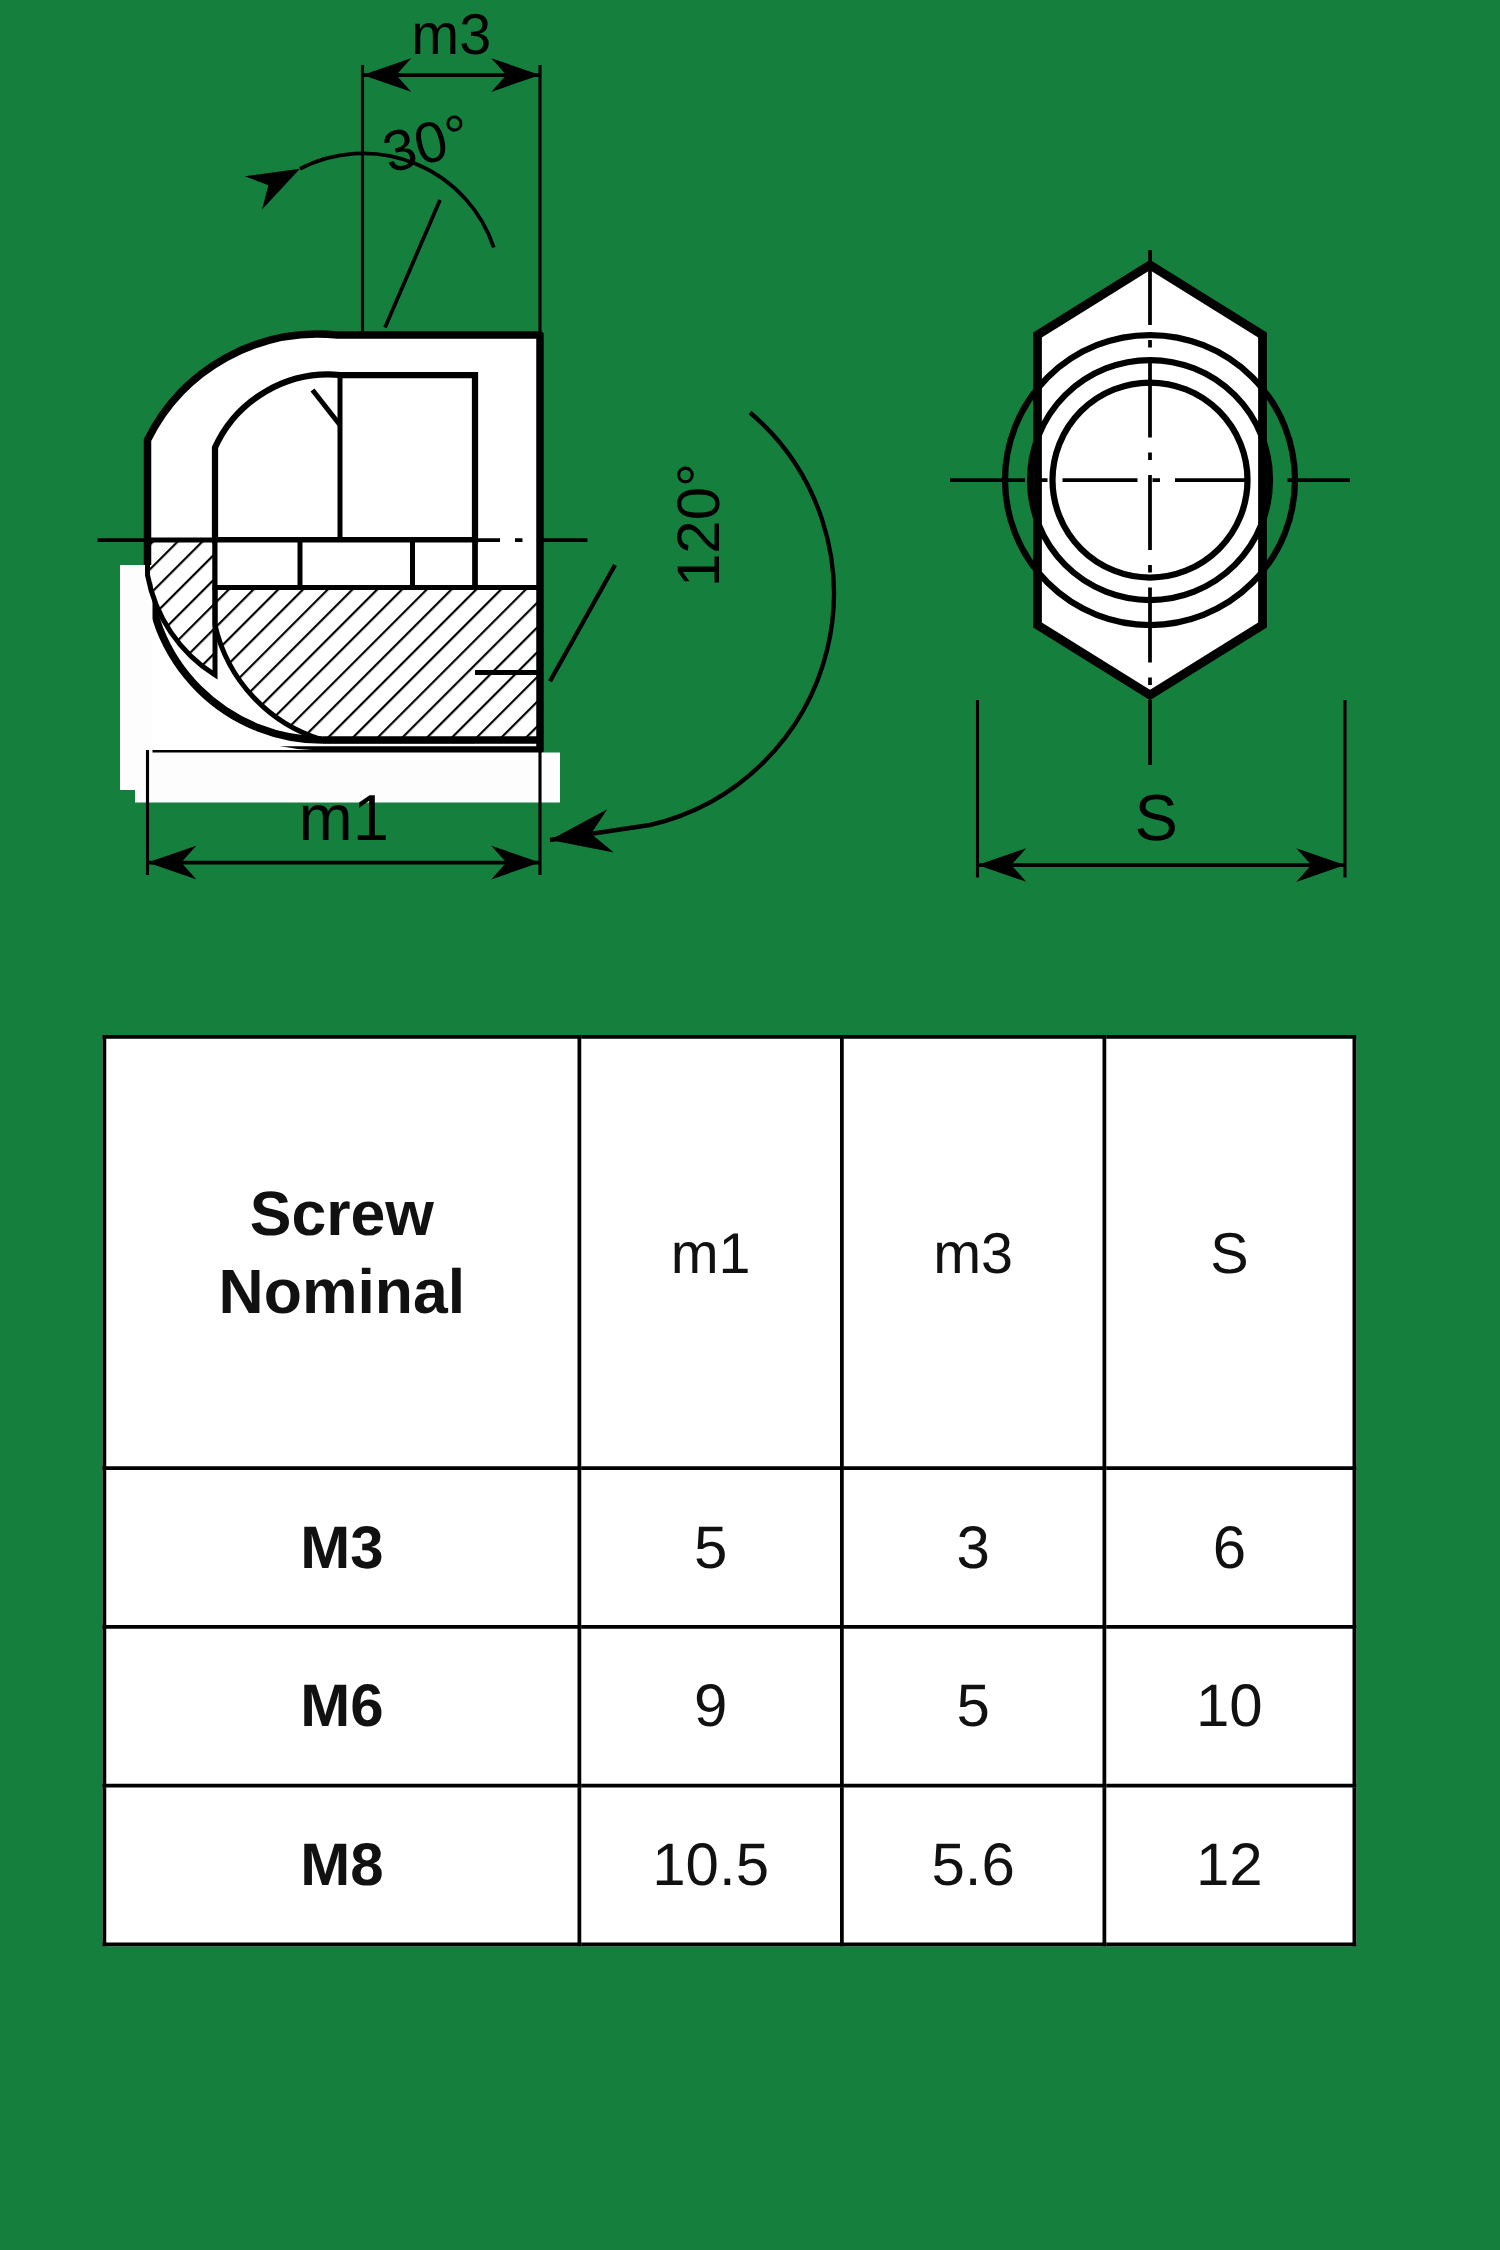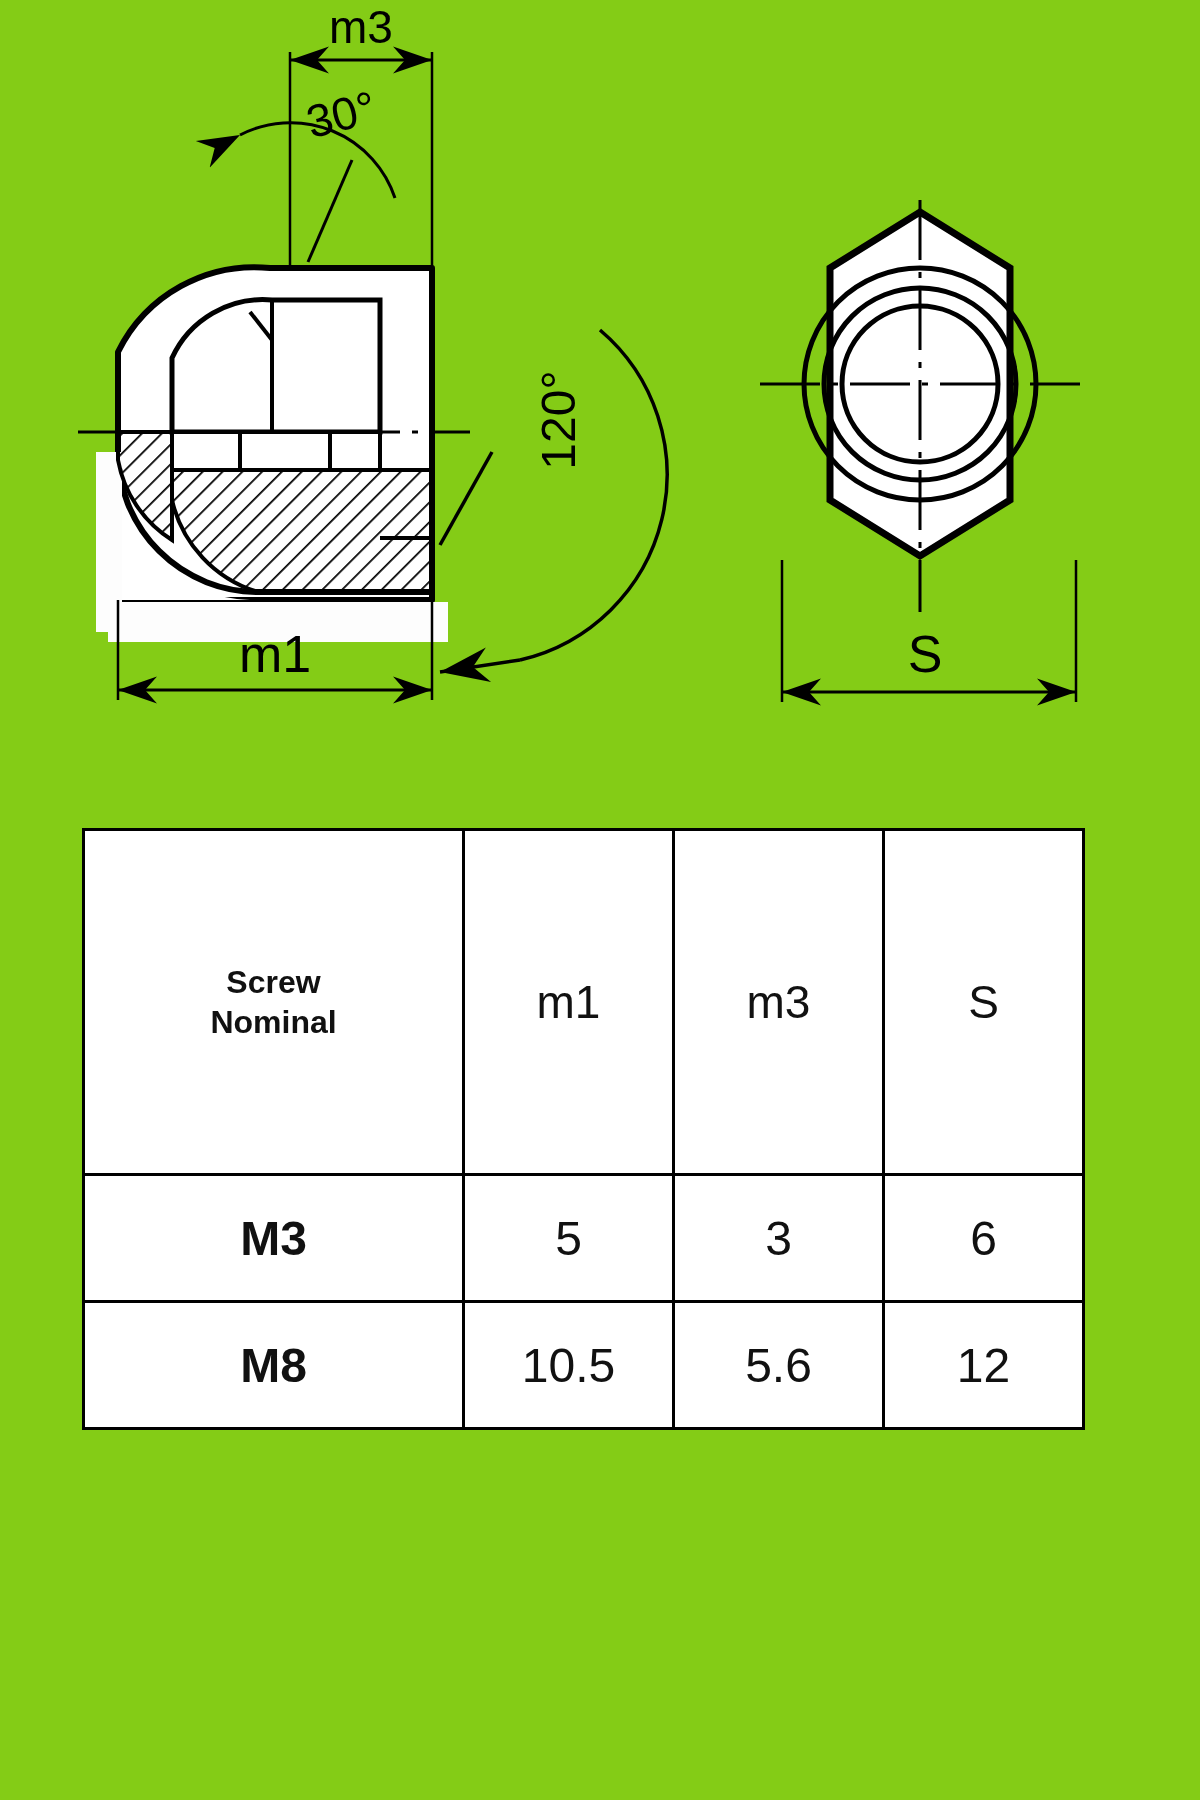--- a/index.html
+++ b/index.html
@@ -11,21 +11,21 @@
     width: 1200px;
     height: 1800px;
     font-family: "Liberation Sans", sans-serif;
     color: #000000;
     overflow: hidden;
   }
   .page {
     position: relative;
     width: 1200px;
     height: 1800px;
-    background: #84cc16;
+    background: #15803d;
   }
   
   .drawing {
     position: absolute;
     left: 0;
     top: 0;
     width: 1200px;
     height: 820px;
   }
   .drawing svg {
@@ -51,21 +51,21 @@
     font-weight: normal;
     color: #111;
   }
   table.spec thead th {
     height: 340px;
     font-size: 46px;
   }
   table.spec thead th.nominal {
     font-weight: bold;
     line-height: 1.25;
-    font-size: 32px;
+    font-size: 50px;
   }
   table.spec tbody td {
     height: 122px;
     font-size: 48px;
   }
   table.spec tbody td.size {
     font-weight: bold;
   }
   col.c1 { width: 380px; }
   col.c2 { width: 210px; }
@@ -220,20 +220,26 @@
         </tr>
       </thead>
       <tbody>
         <tr>
           <td class="size">M3</td>
           <td>5</td>
           <td>3</td>
           <td>6</td>
         </tr>
         <tr>
+          <td class="size">M6</td>
+          <td>9</td>
+          <td>5</td>
+          <td>10</td>
+        </tr>
+        <tr>
           <td class="size">M8</td>
           <td>10.5</td>
           <td>5.6</td>
           <td>12</td>
         </tr>
       </tbody>
     </table>
   </div>
 
 </div>

